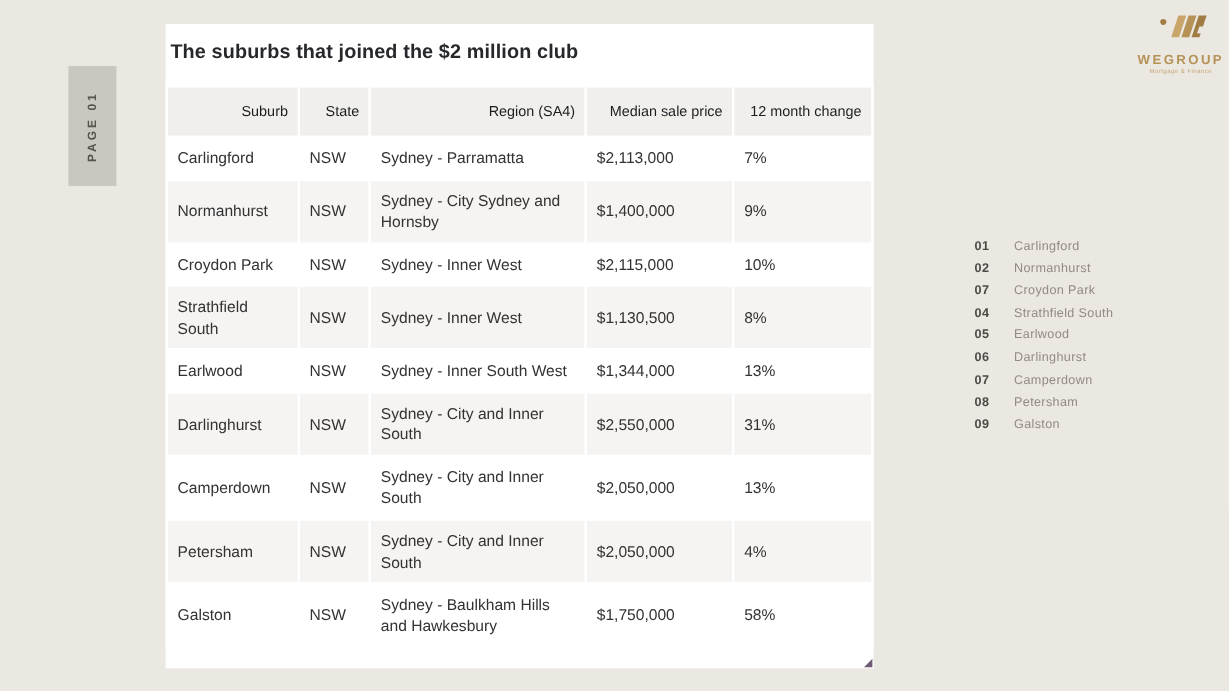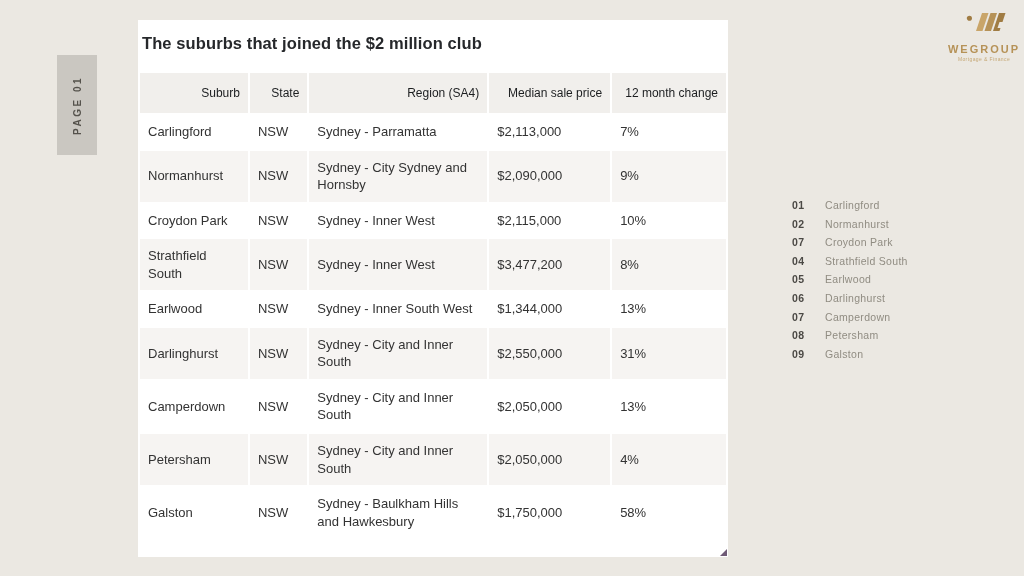--- a/index.html
+++ b/index.html
@@ -46,21 +46,21 @@
     vertical-align:middle;border:2px solid #fff;background:#fff;
   }
   tbody tr:nth-child(even) td{background:var(--stripe-bg);}
   .resize-handle{
     position:absolute;right:1px;bottom:1px;width:0;height:0;
     border-left:7px solid transparent;border-bottom:7px solid var(--handle);
     opacity:.85;cursor:nwse-resize;
   }
   
   .legend{position:absolute;left:792px;top:199px;}
-  .legend-row{display:flex;align-items:baseline;height:18.6px;}
+  .legend-row{display:flex;align-items:baseline;height:18.6px;margin-left:20px;}
   .legend-num{
     width:22px;margin-right:11px;font-size:10.5px;font-weight:bold;
     color:var(--legend-num);letter-spacing:.5px;
   }
   .legend-name{font-size:10.5px;color:var(--legend-name);letter-spacing:.3px;}
   
   .logo{
     position:absolute;left:939px;top:12px;width:90px;
     display:flex;flex-direction:column;align-items:center;
   }
@@ -103,35 +103,35 @@
           <td>Carlingford</td>
           <td>NSW</td>
           <td>Sydney - Parramatta</td>
           <td>$2,113,000</td>
           <td>7%</td>
         </tr>
         <tr>
           <td>Normanhurst</td>
           <td>NSW</td>
           <td>Sydney - City Sydney and Hornsby</td>
-          <td>$2,090,000</td>
+          <td>$1,400,000</td>
           <td>9%</td>
         </tr>
         <tr>
           <td>Croydon Park</td>
           <td>NSW</td>
           <td>Sydney - Inner West</td>
           <td>$2,115,000</td>
           <td>10%</td>
         </tr>
         <tr>
           <td>Strathfield South</td>
           <td>NSW</td>
           <td>Sydney - Inner West</td>
-          <td>$3,477,200</td>
+          <td>$1,130,500</td>
           <td>8%</td>
         </tr>
         <tr>
           <td>Earlwood</td>
           <td>NSW</td>
           <td>Sydney - Inner South West</td>
           <td>$1,344,000</td>
           <td>13%</td>
         </tr>
         <tr>

